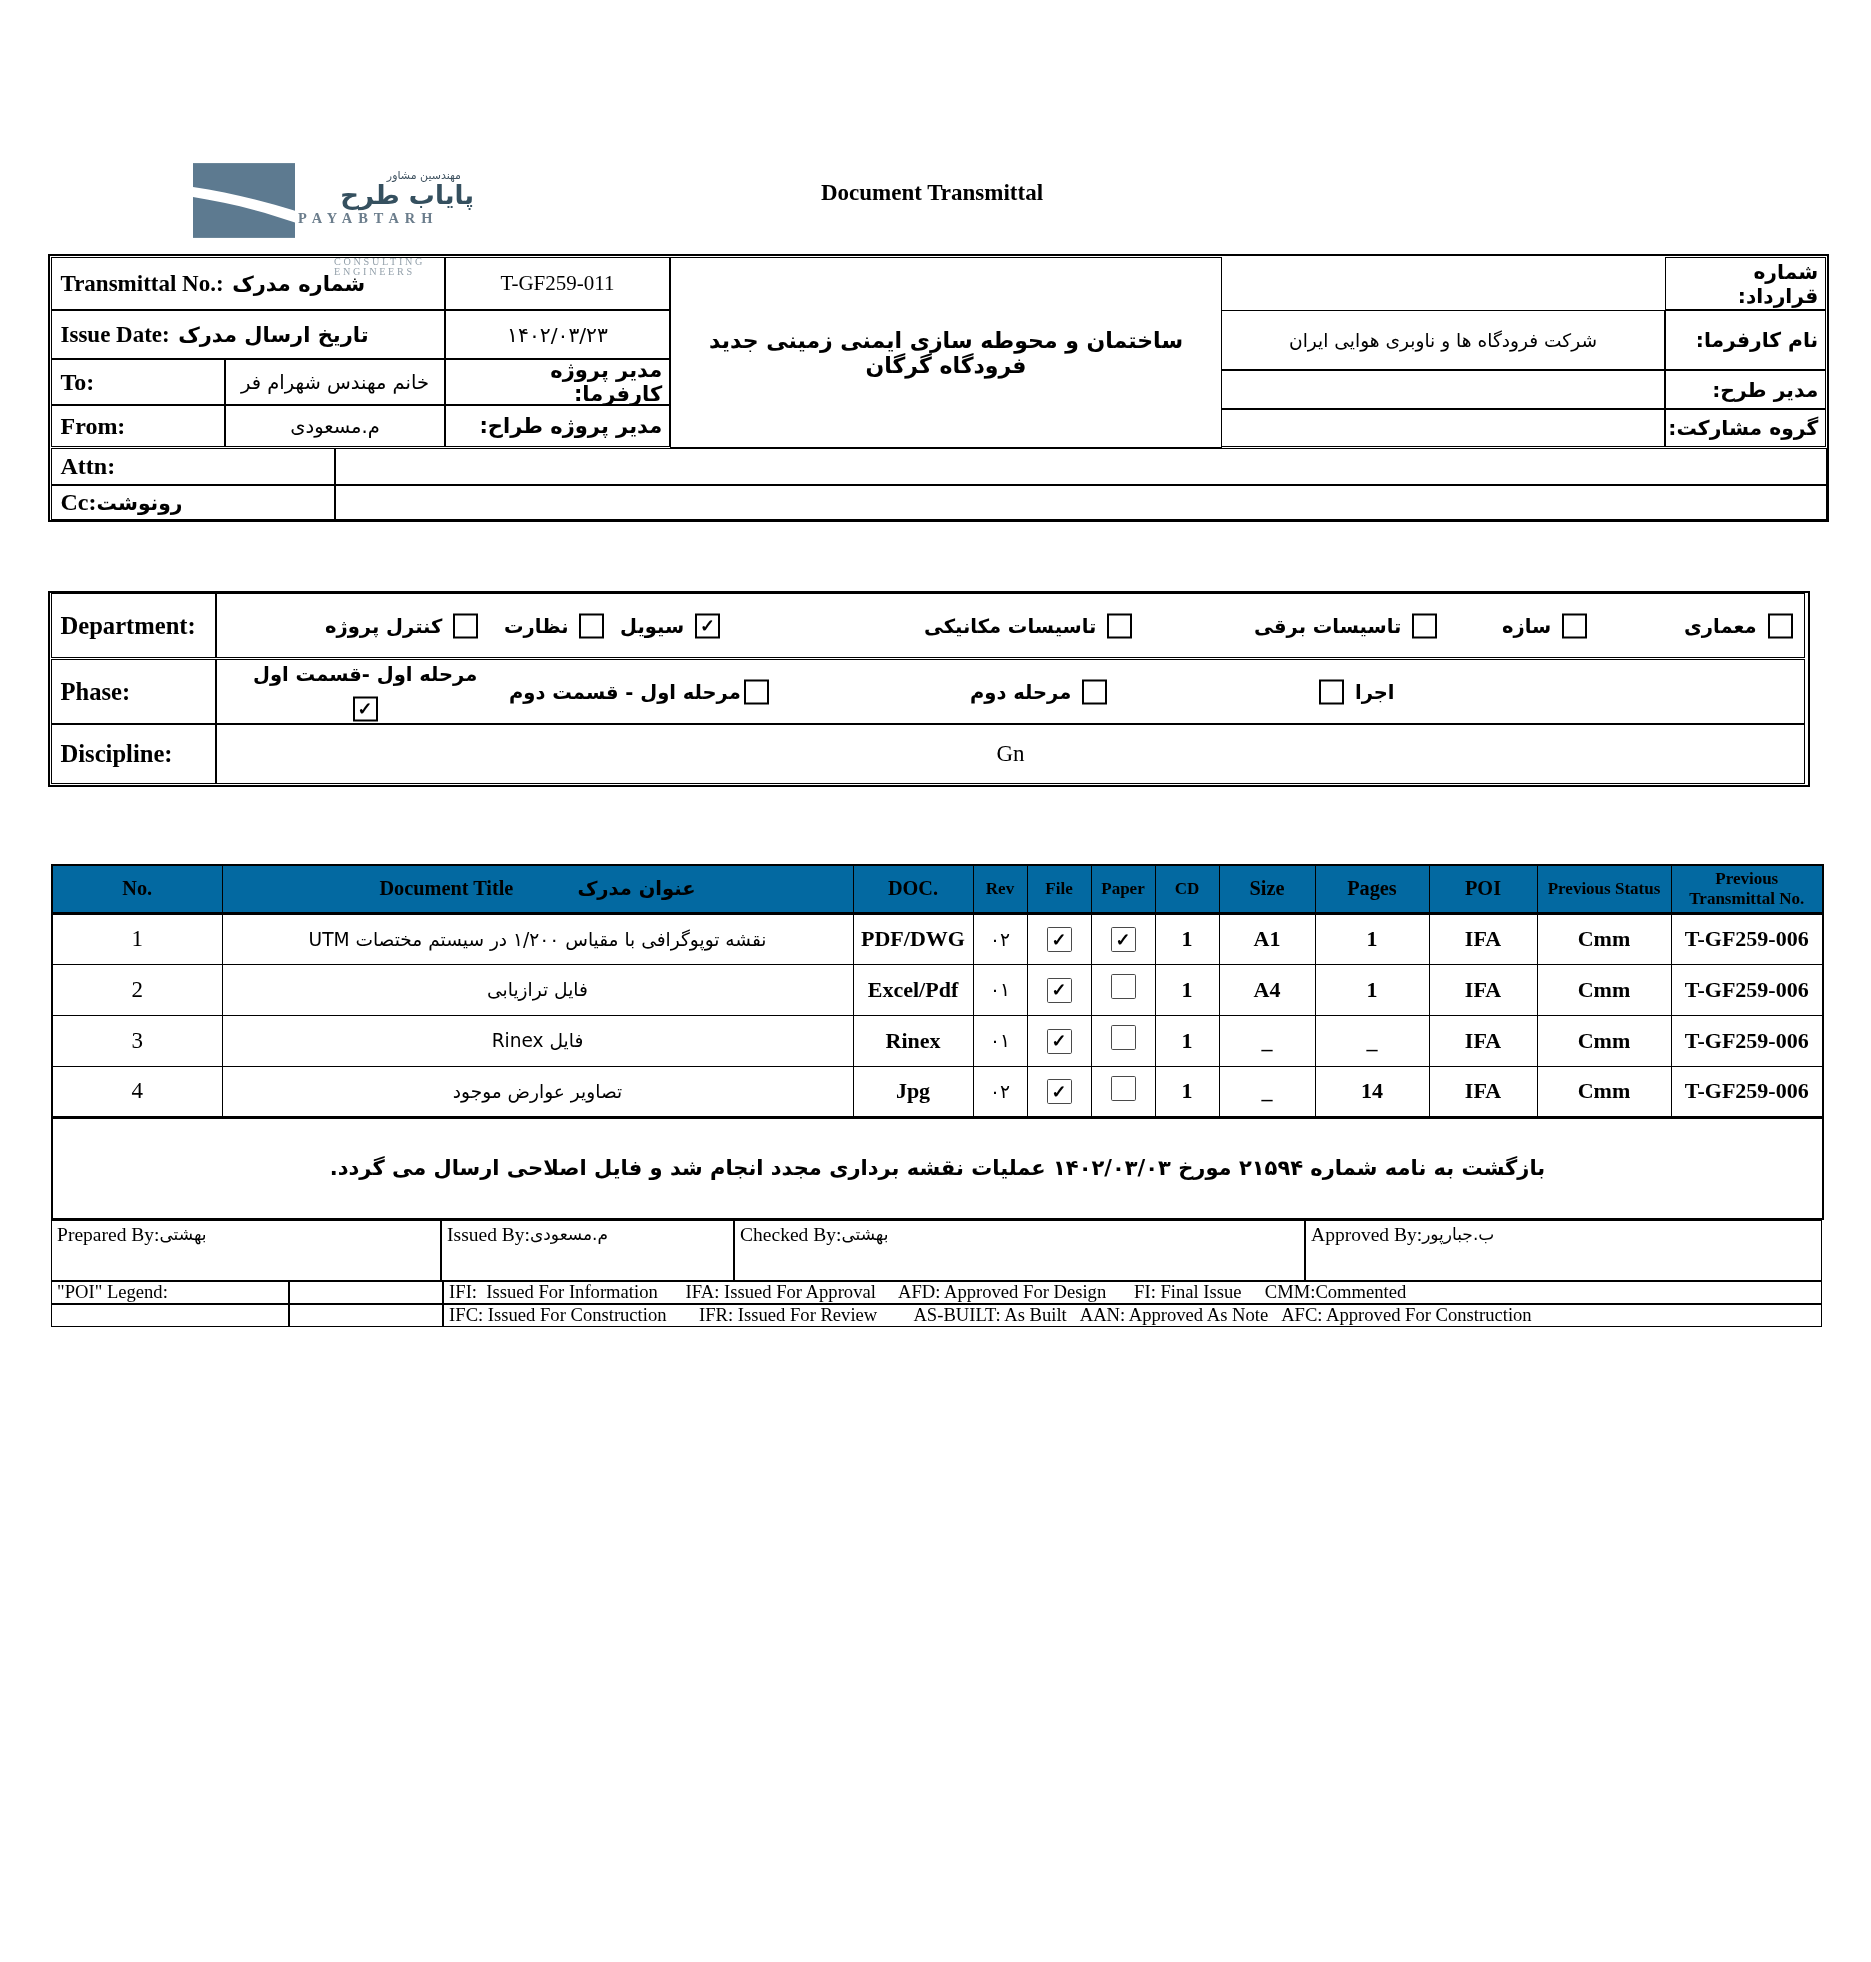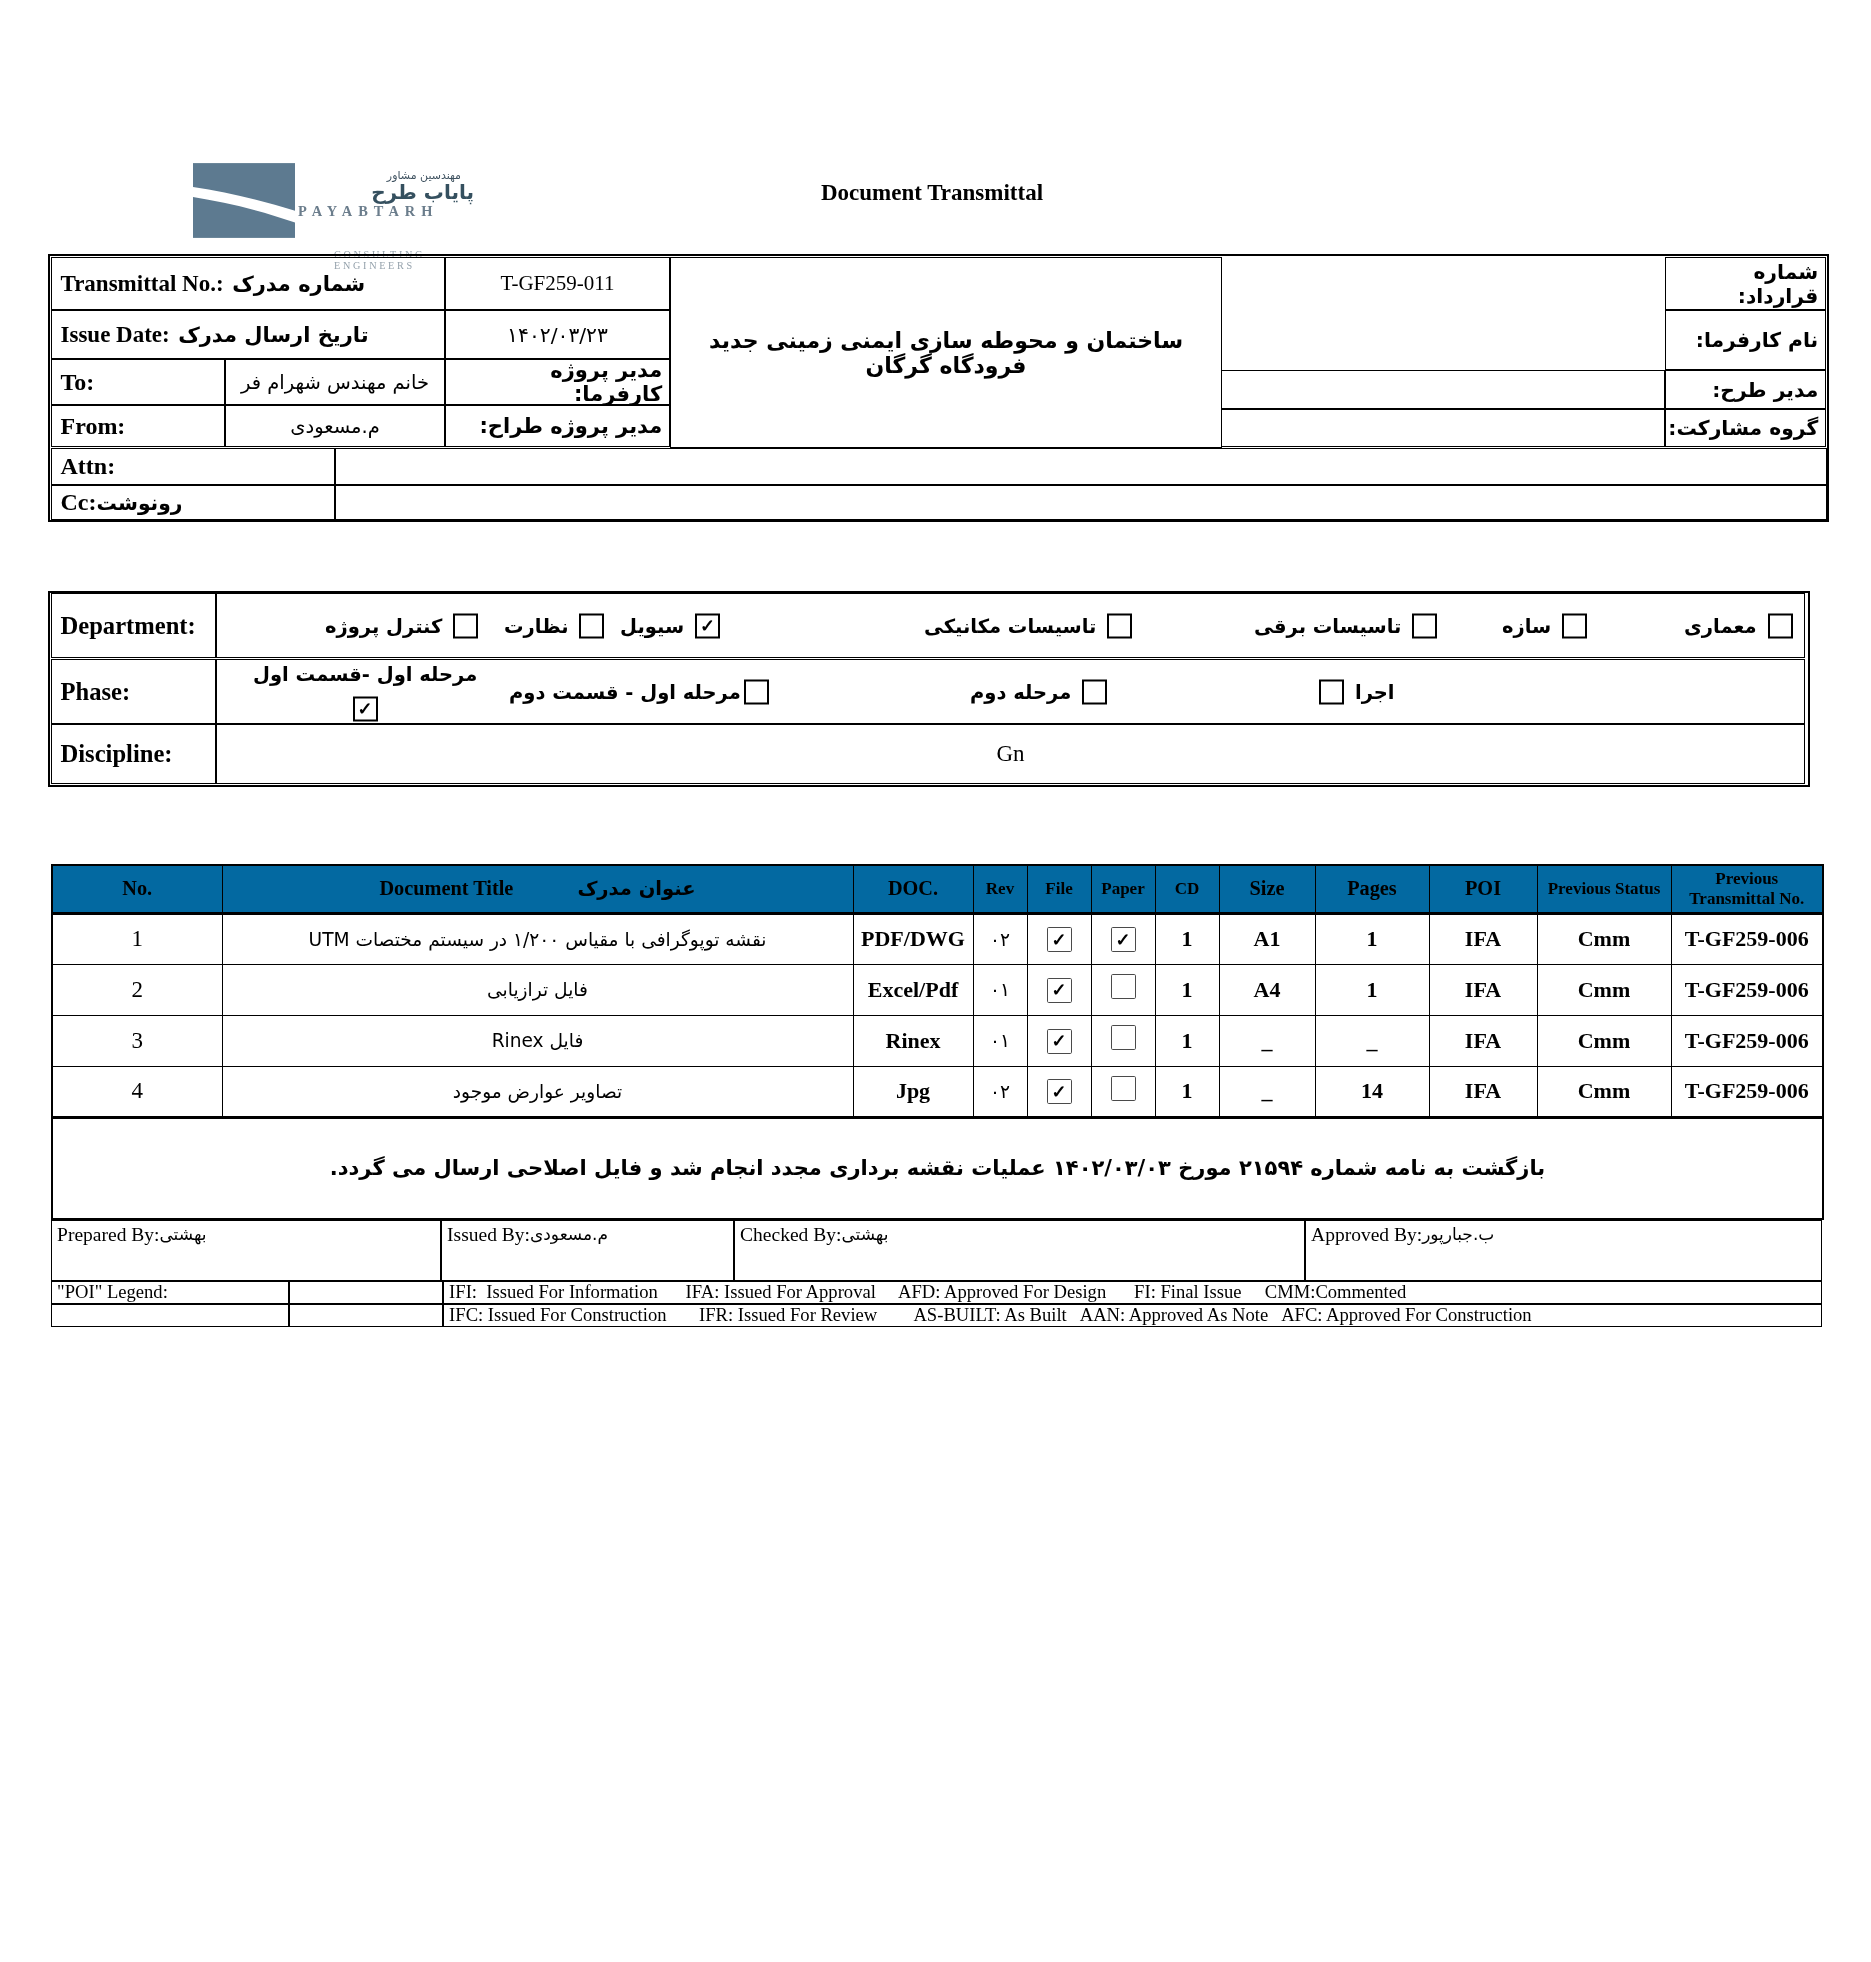--- a/index.html
+++ b/index.html
@@ -12,21 +12,21 @@
   .fa{font-family:"DejaVu Sans", sans-serif;}
   .b{font-weight:bold;}
   .ctr{justify-content:center;text-align:center;}
   .rtl{direction:rtl;justify-content:flex-start;text-align:right;}
   .padl{padding-left:8.5px;}
   .padr{padding-right:6.8px;}
 
   
   .logo-text{position:absolute;left:298px;top:170px;width:212px;line-height:1.05;}
   .logo-fa-tagline{display:block;font-size:11px;text-align:right;padding-right:49px;color:#3f5260;}
-  .logo-fa-name{display:block;font-size:20px;font-weight:bold;text-align:right;padding-right:36px;color:#35505f;}
+  .logo-fa-name{display:block;font-size:26px;font-weight:bold;text-align:right;padding-right:36px;color:#35505f;}
   .logo-en-name{display:block;font-size:14.4px;font-weight:bold;letter-spacing:6px;color:#6b7d8c;margin-top:1.7px;}
   .logo-en-tagline{display:block;font-size:10.2px;letter-spacing:2.7px;color:#94a1ab;padding-left:36px;margin-top:31px;}
 
   
   .chk-row{position:absolute;box-sizing:border-box;border:1.7px solid #000;}
   .chk-item{position:absolute;top:50%;transform:translateY(-50%);display:flex;align-items:center;gap:11px;}
   .chk-label{font-size:19.5px;font-weight:bold;font-family:"DejaVu Sans",sans-serif;white-space:nowrap;}
   .chk-box{display:inline-flex;width:21px;height:21px;border:2.5px solid #000;align-items:center;justify-content:center;
            font-size:18px;font-weight:bold;background:#fff;}
   #dept-options .chk-item:nth-child(1){left:108px;}
@@ -96,20 +96,21 @@
   <div class="cell rtl padr b fa" style="left:445px;top:359px;width:225px;height:46px;font-size:21px;padding-left:44px;">مدیر پروژه کارفرما:</div>
 
   <div class="cell padl b" style="left:51px;top:405px;width:174px;height:42px;font-size:24px;">From:</div>
   <div class="cell ctr fa" style="left:225px;top:405px;width:220px;height:42px;font-size:19.5px;">م.مسعودی</div>
   <div class="cell rtl padr b fa" style="left:445px;top:405px;width:225px;height:42px;font-size:21px;">مدیر پروژه طراح:</div>
 
   <div class="cell ctr b fa" dir="rtl" style="left:670px;top:257px;width:552px;height:191px;font-size:22px;padding:0 17px;">ساختمان و محوطه سازی ایمنی زمینی جدید فرودگاه گرگان</div>
 
   <div class="cell rtl padr b fa" style="left:1665px;top:257px;width:161px;height:53px;font-size:20.3px;">شماره قرارداد:</div>
 
+  <div class="cell ctr fa" dir="rtl" style="left:1221px;top:310px;width:444px;height:60px;font-size:18.6px;">شرکت فرودگاه ها و ناوبری هوایی ایران</div>
   <div class="cell rtl padr b fa" style="left:1665px;top:310px;width:161px;height:60px;font-size:20.3px;">نام کارفرما:</div>
 
   <div class="cell" style="left:1221px;top:370px;width:444px;height:39px;"></div>
   <div class="cell rtl padr b fa" style="left:1665px;top:370px;width:161px;height:39px;font-size:20.3px;">مدیر طرح:</div>
 
   <div class="cell" style="left:1221px;top:409px;width:444px;height:38px;"></div>
   <div class="cell rtl padr b fa" style="left:1665px;top:409px;width:161px;height:38px;font-size:20.3px;">گروه مشارکت:</div>
 
   <div class="cell padl b" style="left:51px;top:448px;width:284px;height:37px;font-size:24px;">Attn:</div>
   <div class="cell" style="left:335px;top:448px;width:1492px;height:37px;"></div>

